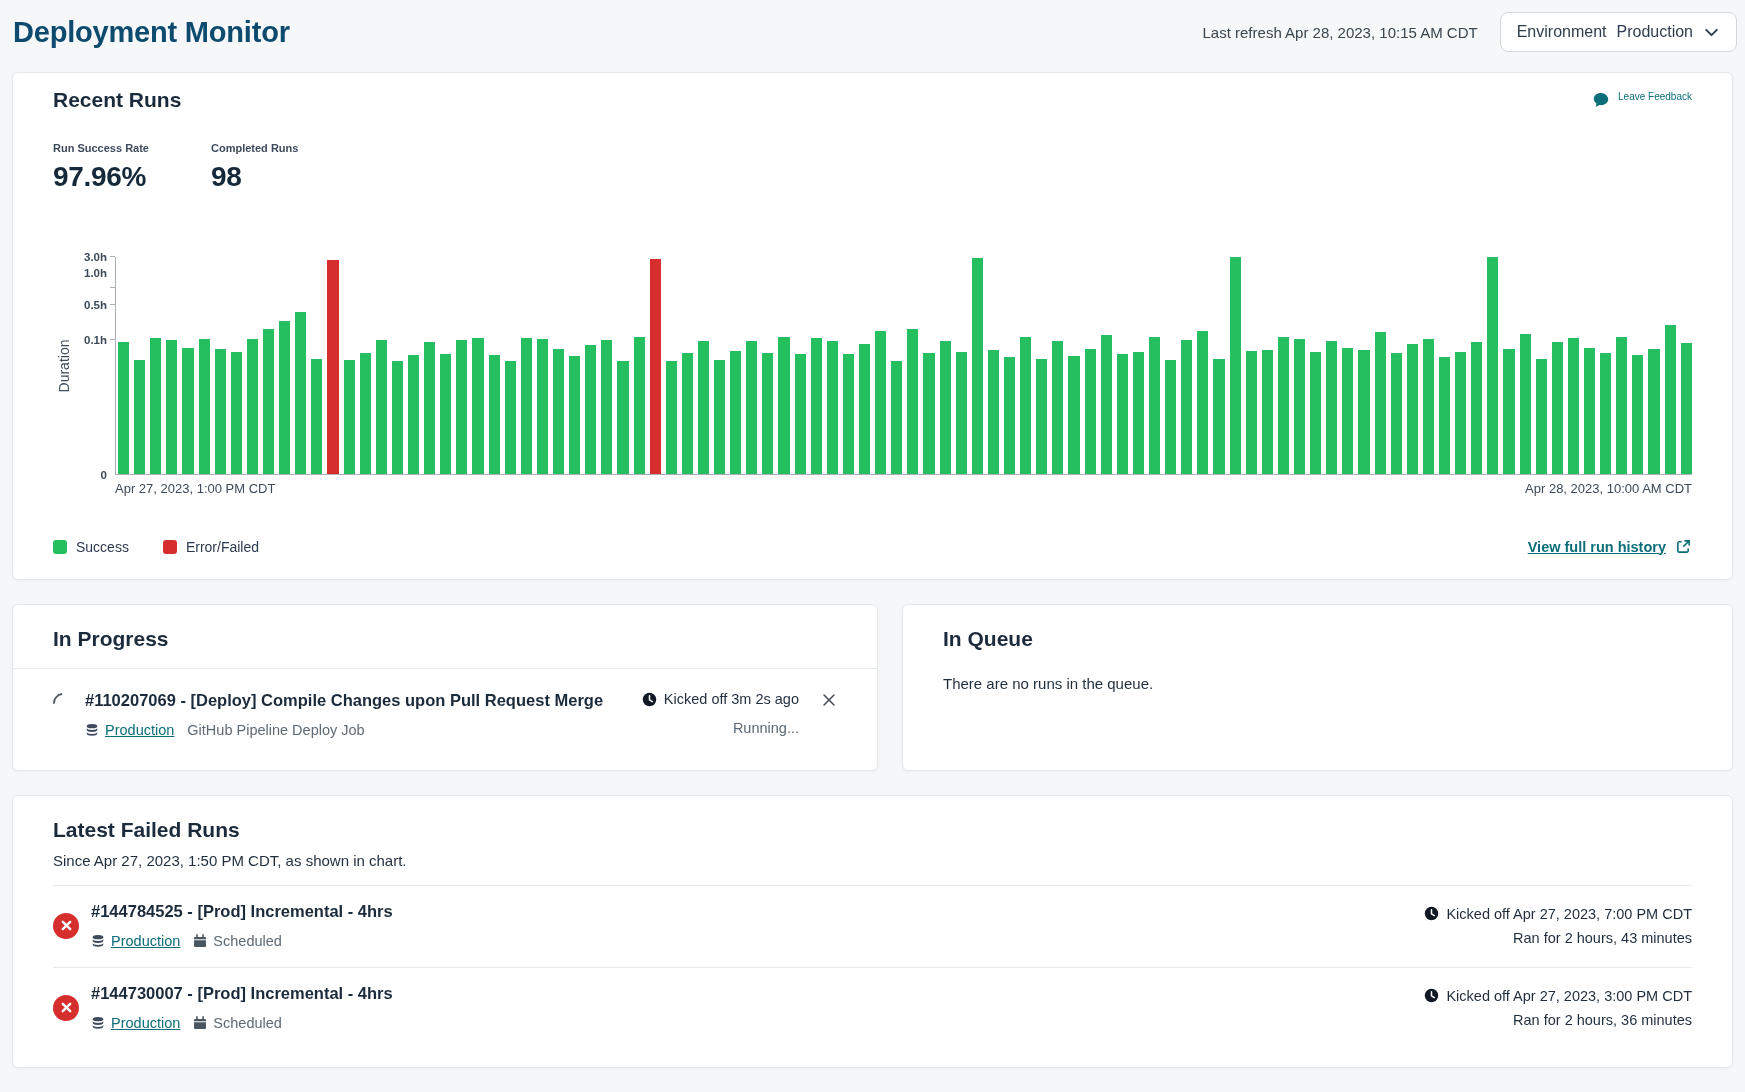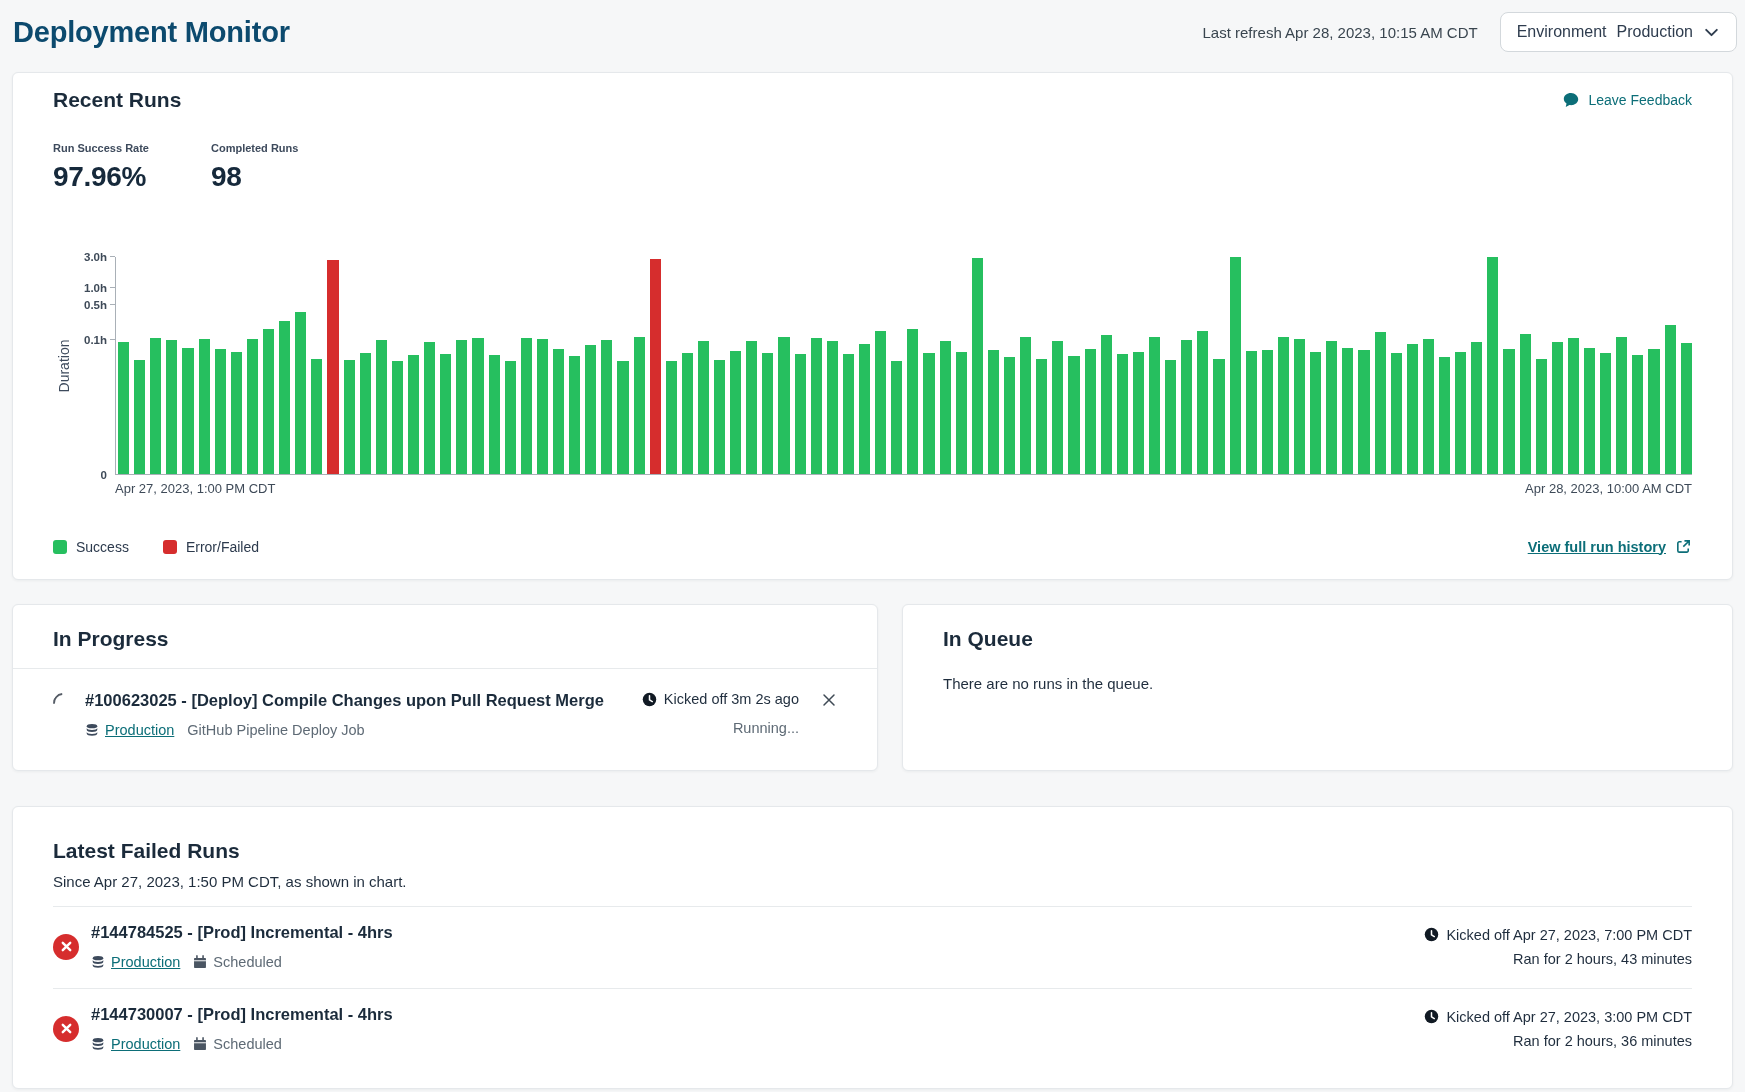--- a/index.html
+++ b/index.html
@@ -24,21 +24,21 @@
   .card {
     background:#fff; border:1px solid #e5e8eb; border-radius:6px;
     box-shadow:0 1px 3px rgba(20,30,40,0.05);
   }
   .card-pad { padding-left:40px; padding-right:40px; }
 
   
   .recent-runs { margin-top:6px; padding-top:15px; padding-bottom:24px; }
   .rr-header { display:flex; justify-content:space-between; align-items:center; }
   .card-title { font-size:21px; font-weight:700; color:#1b2b3b; }
-  .leave-feedback { display:flex; align-items:center; gap:8px; color:#0c6e78; font-size:14px; cursor:pointer; }
+  .leave-feedback { display:flex; gap:8px; color:#0c6e78; font-size:10px; cursor:pointer; }
   .metrics { display:flex; gap:62px; margin-top:30px; }
   .metric-label { font-size:11px; font-weight:700; color:#3d4a5c; }
   .metric-value { font-size:28px; font-weight:700; color:#16293b; margin-top:7px; letter-spacing:-0.3px; }
 
   .chart-area { margin-top:64px; }
   .chart-wrap { display:flex; }
   .ylabel-col { width:22px; display:flex; align-items:center; justify-content:center; height:218px; }
   .ylabel-col span { transform:rotate(-90deg); white-space:nowrap; font-size:14px; color:#3d4a5c; }
   .y-gutter { width:40px; position:relative; height:218px; }
   .ytick-label { position:absolute; right:8px; font-size:11.5px; font-weight:700; color:#3e4a58; line-height:16px; white-space:nowrap; }
@@ -74,21 +74,21 @@
   .tag { display:flex; align-items:center; gap:6px; font-size:14.5px; }
   .env-link { color:#0c6e78; text-decoration:underline; cursor:pointer; }
   .gray-text { color:#5e6a75; }
   .run-right { text-align:right; }
   .kicked { display:flex; align-items:center; justify-content:flex-end; gap:7px; font-size:14.5px; color:#1f2d3d; }
   .run-status { font-size:14.5px; color:#5e6a75; margin-top:13px; }
   .close-btn { margin-left:22px; cursor:pointer; display:flex; margin-top:1px; }
   .queue-empty { font-size:15px; color:#1f2d3d; margin-top:24px; }
 
   
-  .failed-card { margin-top:35px; padding-top:32px; padding-bottom:18px; }
+  .failed-card { margin-top:24px; padding-top:22px; padding-bottom:18px; }
   .failed-subtitle { font-size:15px; color:#1f2d3d; margin-top:10px; }
   .failed-rows { margin:16px 40px 0; }
   .failed-row { border-top:1px solid #e7eaec; padding:16px 0 18px; display:flex; align-items:center; }
   .fail-badge {
     width:26px; height:26px; border-radius:50%; background:#d62d2d; flex:none;
     display:flex; align-items:center; justify-content:center; margin-top:0;
   }
   .failed-main { margin-left:12px; flex:1; }
   .failed-right { text-align:right; }
   .ran-for { font-size:14.5px; color:#1f2d3d; margin-top:8px; }
@@ -140,21 +140,21 @@
     </div>
 
     <div class="chart-area">
       <div class="chart-wrap">
         <div class="ylabel-col">
           <span>Duration</span>
         </div>
         <div class="y-gutter" id="yaxis">
             <div class="ytick-label" style="bottom: 210px;">3.0h</div>
             <div class="ytick-mark" style="bottom: 218px;"></div>
-            <div class="ytick-label" style="bottom: 179px;">1.0h</div>
+            <div class="ytick-label" style="bottom: 194px;">1.0h</div>
             <div class="ytick-mark" style="bottom: 187px;"></div>
             <div class="ytick-label" style="bottom: 162px;">0.5h</div>
             <div class="ytick-mark" style="bottom: 170px;"></div>
             <div class="ytick-label" style="bottom: 127px;">0.1h</div>
             <div class="ytick-mark" style="bottom: 135px;"></div>
             <div class="ytick-label" style="bottom: -8px;">0</div>
           </div>
         <div class="plot" id="bars">
             <div class="bar" style="height: 132px; background: rgb(38, 191, 95);"></div>
             <div class="bar" style="height: 114px; background: rgb(38, 191, 95);"></div>
@@ -284,21 +284,21 @@
     </div>
   </section>
 
   <div class="mid-row">
     <section class="card in-progress">
       <h2 class="card-title card-pad">In Progress</h2>
       <div class="divider"></div>
       <div class="run-row">
         <div class="spinner"></div>
         <div class="run-main">
-          <div class="run-title">#100623025 - [Deploy] Compile Changes upon Pull Request Merge</div>
+          <div class="run-title">#110207069 - [Deploy] Compile Changes upon Pull Request Merge</div>
           <div class="run-sub">
             <span class="tag">
               <span class="icon">
                 <svg width="14" height="15" viewBox="0 0 16 16">
                     <ellipse cx="8" cy="3" rx="6" ry="2.3" fill="#3d4a5c"></ellipse>
                     <path d="M2 5.2c0 1.3 2.7 2.3 6 2.3s6-1 6-2.3v2.1c0 1.3-2.7 2.3-6 2.3s-6-1-6-2.3z" fill="#3d4a5c"></path>
                     <path d="M2 9.6c0 1.3 2.7 2.3 6 2.3s6-1 6-2.3v2.1c0 1.3-2.7 2.3-6 2.3s-6-1-6-2.3z" fill="#3d4a5c"></path>
                   </svg>
               </span>
               <span class="env-link">Production</span>

